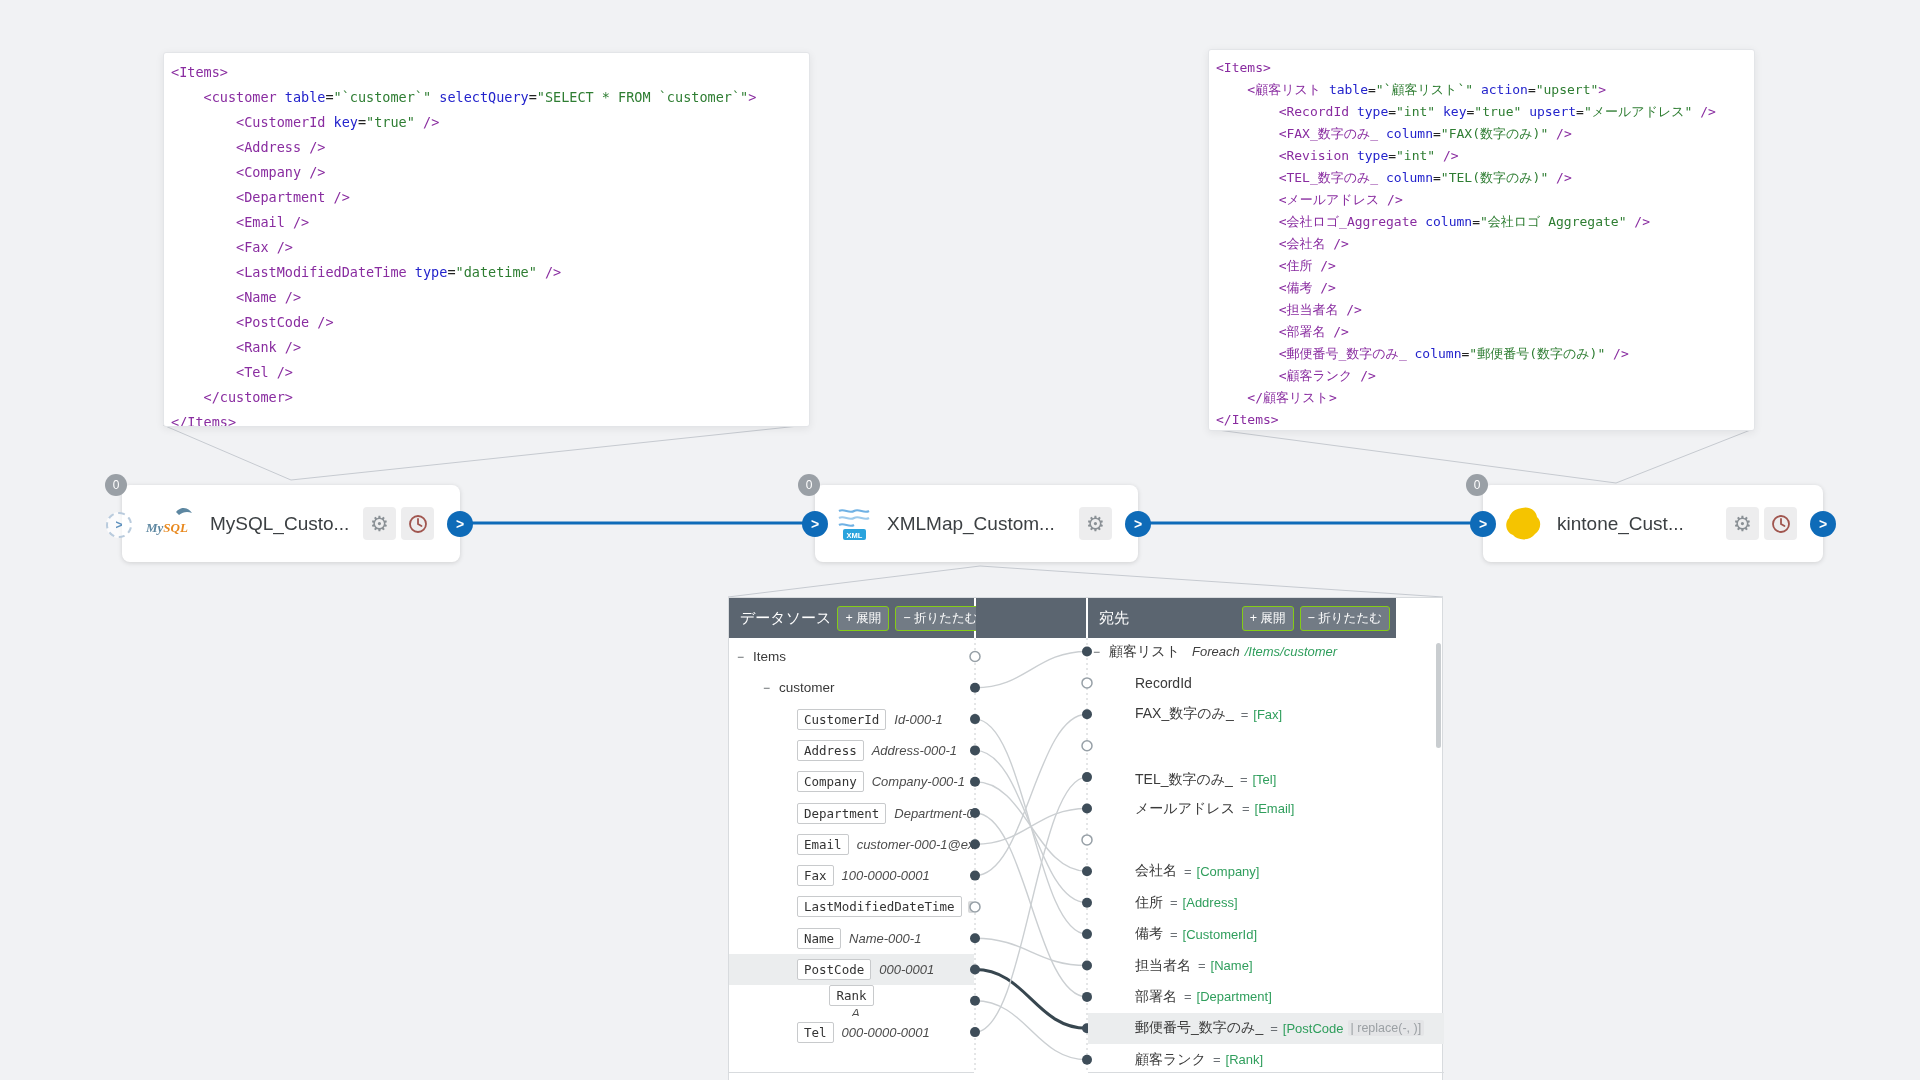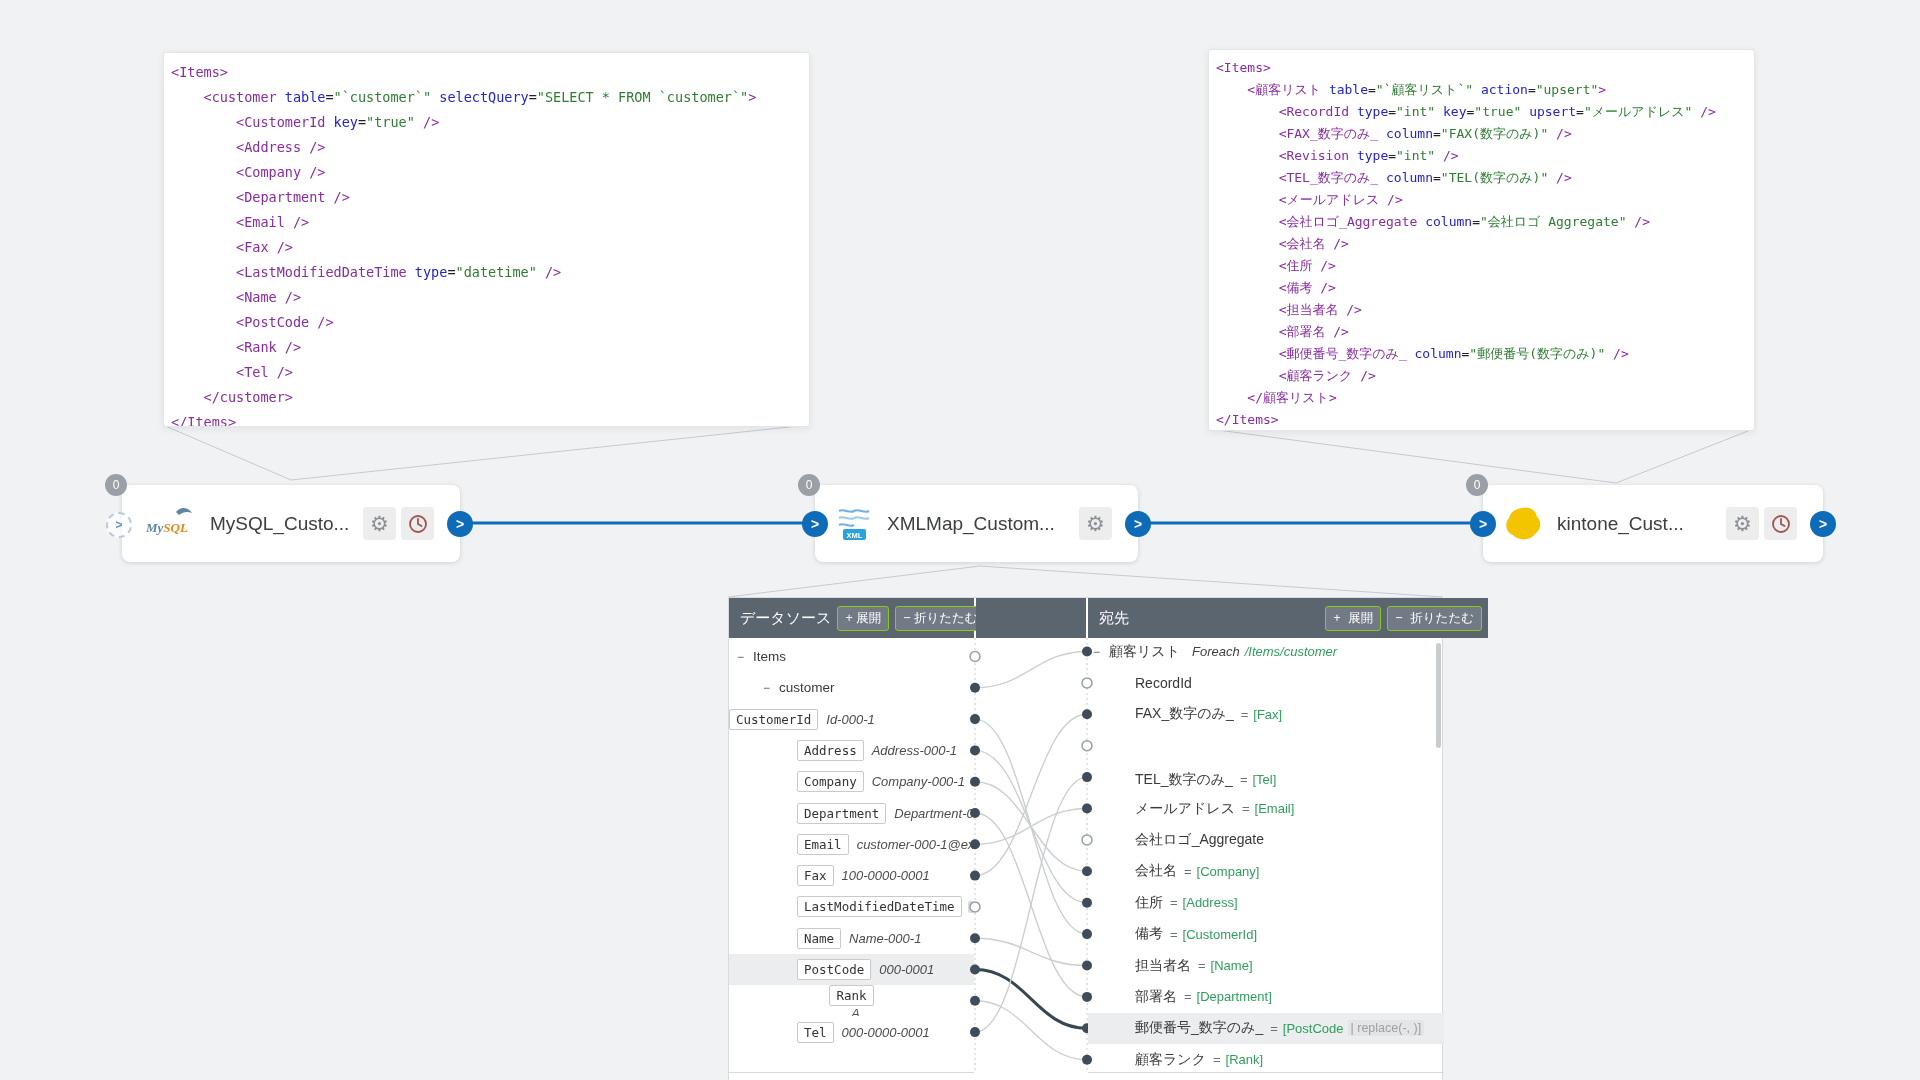--- a/index.html
+++ b/index.html
@@ -38,21 +38,21 @@
   .port-start{position:absolute;top:50%;margin-top:-12px;left:-16px;width:22px;height:22px;
         border-radius:50%;border:2px dashed #b9cbdd;color:#5e90bd;background:rgba(255,255,255,.7);
         display:flex;align-items:center;justify-content:center;font-size:12px;font-weight:bold;}
   
   #mapping{position:absolute;left:728px;top:597px;width:715px;height:483px;background:#fff;
            border:1px solid #d8dbde;border-bottom:none;box-sizing:border-box;z-index:2;}
   .mhead{position:absolute;top:0;height:40px;background:#5b6570;display:flex;align-items:center;
          color:#fff;box-sizing:border-box;padding:0 6px 0 11px;}
   #mhead-src{left:0;width:245px;}
   #mhead-mid{left:247px;width:110px;padding:0;}
-  #mhead-dst{left:359px;width:400px;font-family:Liberation Mono, monospace;}
+  #mhead-dst{left:359px;width:308px;}
   .mtitle{font-size:15px;flex:0 0 auto;}
   .mspacer{flex:1;}
   .mbtn{background:#727b85;border:1px solid #84cc16;border-radius:3px;color:#fff;font-size:12.5px;
         padding:3px 7px;margin-left:6px;white-space:nowrap;font-family:inherit;}
   .tree{position:absolute;top:40px;height:434px;border-bottom:1px solid #d8dbde;overflow:hidden;}
   #src-tree{left:0;width:245px;}
   #dst-tree{left:359px;width:356px;}
   #conn-svg{position:absolute;left:235px;top:40px;width:130px;height:443px;}
   .trow{position:absolute;left:0;right:0;height:31px;display:flex;align-items:center;
         white-space:nowrap;overflow:hidden;}
@@ -198,21 +198,21 @@
   </div>
   <div class="tree" id="src-tree">
       <div class="trow" style="top: 3px; padding-left: 8px;">
         <span class="minus">−</span>
         <span class="tname">Items</span>
       </div>
       <div class="trow" style="top: 34.3px; padding-left: 34px;">
         <span class="minus">−</span>
         <span class="tname">customer</span>
       </div>
-      <div class="trow" style="top: 65.6px; ">
+      <div class="trow" style="top: 65.6px; padding-left: 68px;">
         <span class="chip">CustomerId</span>
         <span class="chipval">Id-000-1</span>
       </div>
       <div class="trow" style="top: 96.9px; padding-left: 68px;">
         <span class="chip">Address</span>
         <span class="chipval">Address-000-1</span>
       </div>
       <div class="trow" style="top: 128.2px; padding-left: 68px;">
         <span class="chip">Company</span>
         <span class="chipval">Company-000-1</span>
@@ -311,23 +311,20 @@
       <div class="trow" style="top: 126px; padding-left: 47px;">
         <span class="dname">TEL_数字のみ_</span>
         <span class="deq">=</span>
         <span class="dexpr">[Tel]</span>
       </div>
       <div class="trow" style="top: 155px; padding-left: 47px;">
         <span class="dname">メールアドレス</span>
         <span class="deq">=</span>
         <span class="dexpr">[Email]</span>
       </div>
-      <div class="trow" style="top: 186.4px; padding-left: 47px;">
-        <span class="dname">会社ロゴ_Aggregate</span>
-      </div>
       <div class="trow" style="top: 217.8px; padding-left: 47px;">
         <span class="dname">会社名</span>
         <span class="deq">=</span>
         <span class="dexpr">[Company]</span>
       </div>
       <div class="trow" style="top: 249.2px; padding-left: 47px;">
         <span class="dname">住所</span>
         <span class="deq">=</span>
         <span class="dexpr">[Address]</span>
       </div>

